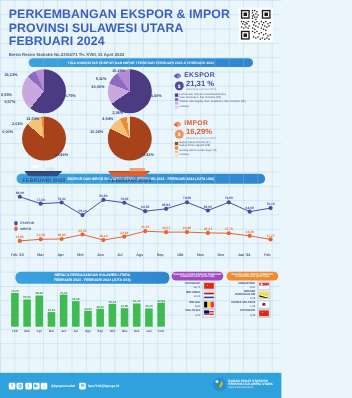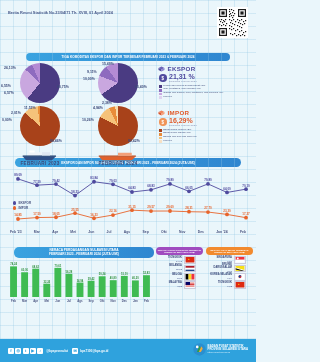--- a/index.html
+++ b/index.html
@@ -125,20 +125,25 @@
   .bpslogo{ position:absolute; right:8px; top:4px; display:flex; align-items:center; gap:2px;}
   .bpstxt div{ font-size:2.9px;color:#fff;font-weight:bold;line-height:1.2;}
   .bpstxt div.w{ font-size:2.4px; color:#d5eefb; font-weight:normal;}
 </style>
 </head>
 <body>
 
 <div class="grid-bg"></div>
 
 <div class="header">
+  <div class="title">
+    <div>PERKEMBANGAN EKSPOR &amp; IMPOR</div>
+    <div>PROVINSI SULAWESI UTARA</div>
+    <div>FEBRUARI 2024</div>
+  </div>
   <div class="subtitle">Berita Resmi Statistik No.23/04/71 Th. XVIII, 01 April 2024</div>
   <div class="qr">
     <svg width="29" height="29" viewBox="0 0 29 29">
       <rect width="29" height="29" fill="#fff"></rect>
       <g fill="#1b1b1b">
         <rect x="1" y="1" width="8" height="8"></rect>
           <rect x="2.2" y="2.2" width="5.6" height="5.6" fill="#fff"></rect>
           <rect x="3.4" y="3.4" width="3.2" height="3.2"></rect>
         <rect x="20" y="1" width="8" height="8"></rect>
           <rect x="21.2" y="2.2" width="5.6" height="5.6" fill="#fff"></rect>

